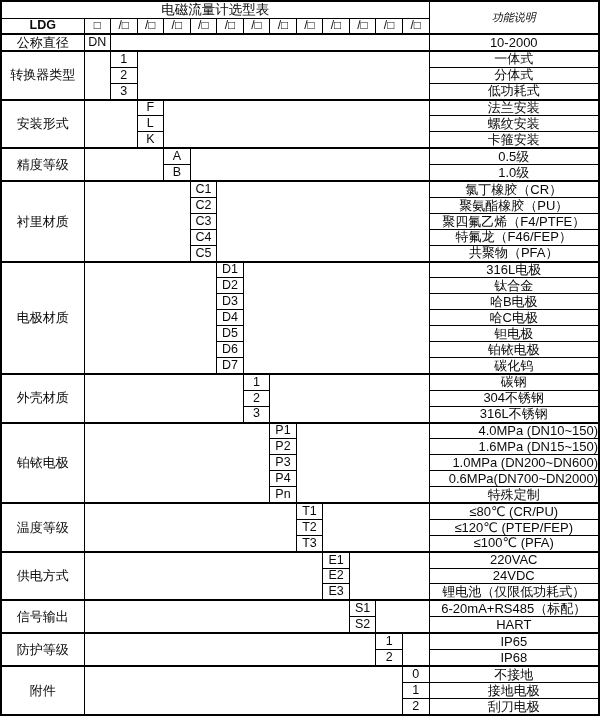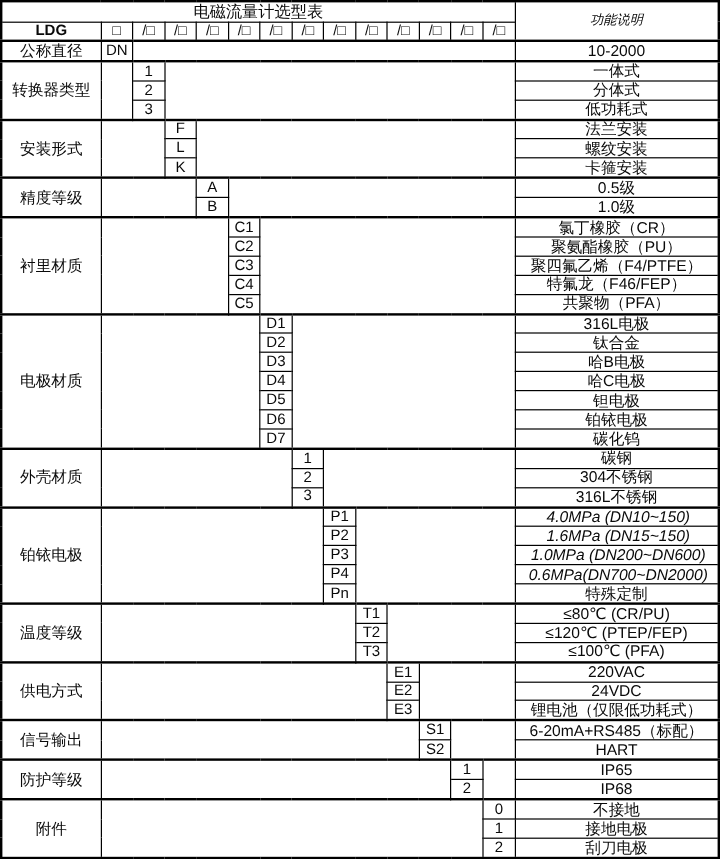--- a/index.html
+++ b/index.html
@@ -31,21 +31,21 @@
     vertical-align: middle;
     line-height: 1.05;
     overflow: hidden;
     white-space: nowrap;
   }
   td.title-cell { font-size: 13.5px; }
   td.fhead { font-size: 11px; border-left: 2px solid #000; font-style: italic; }
   td.ldg { text-align: left; padding-left: 5px; font-size: 12.5px; font-weight: bold; }
   td.boxcell { font-size: 12px; }
   td.desc { border-left: 2px solid #000; font-size: 13px; }
-  td.desc.left { text-align: center; padding-left: 3px; font-style: italic; }
+  td.desc.left { text-align: right; padding-left: 3px; }
   tr.gstart td { border-top: 2px solid #000; }
   td.code { font-size: 12.5px; }
   td.glabel { font-size: 13px; margin-top: 36px; }
 </style>
 </head>
 <body>
 
 <div id="page">
   <table class="sel">
     <colgroup>

